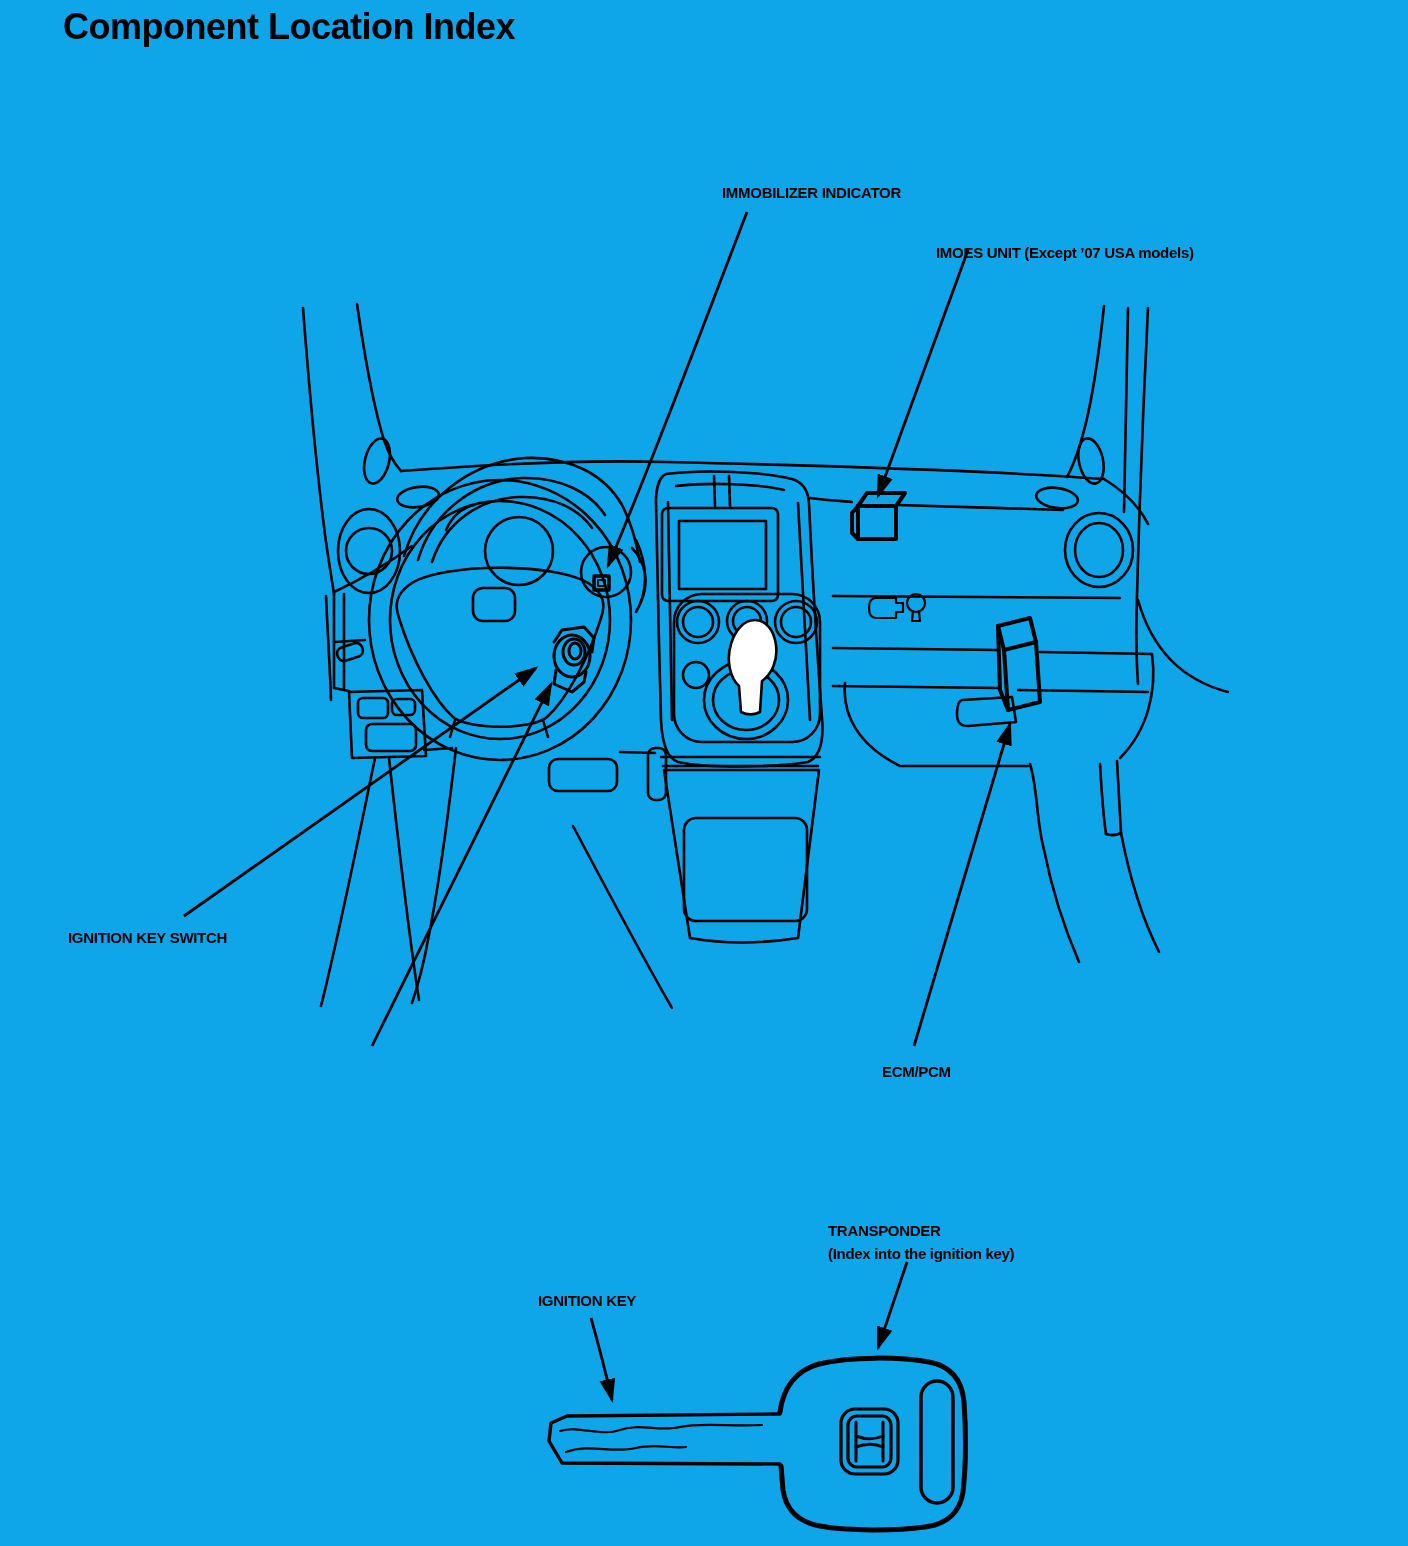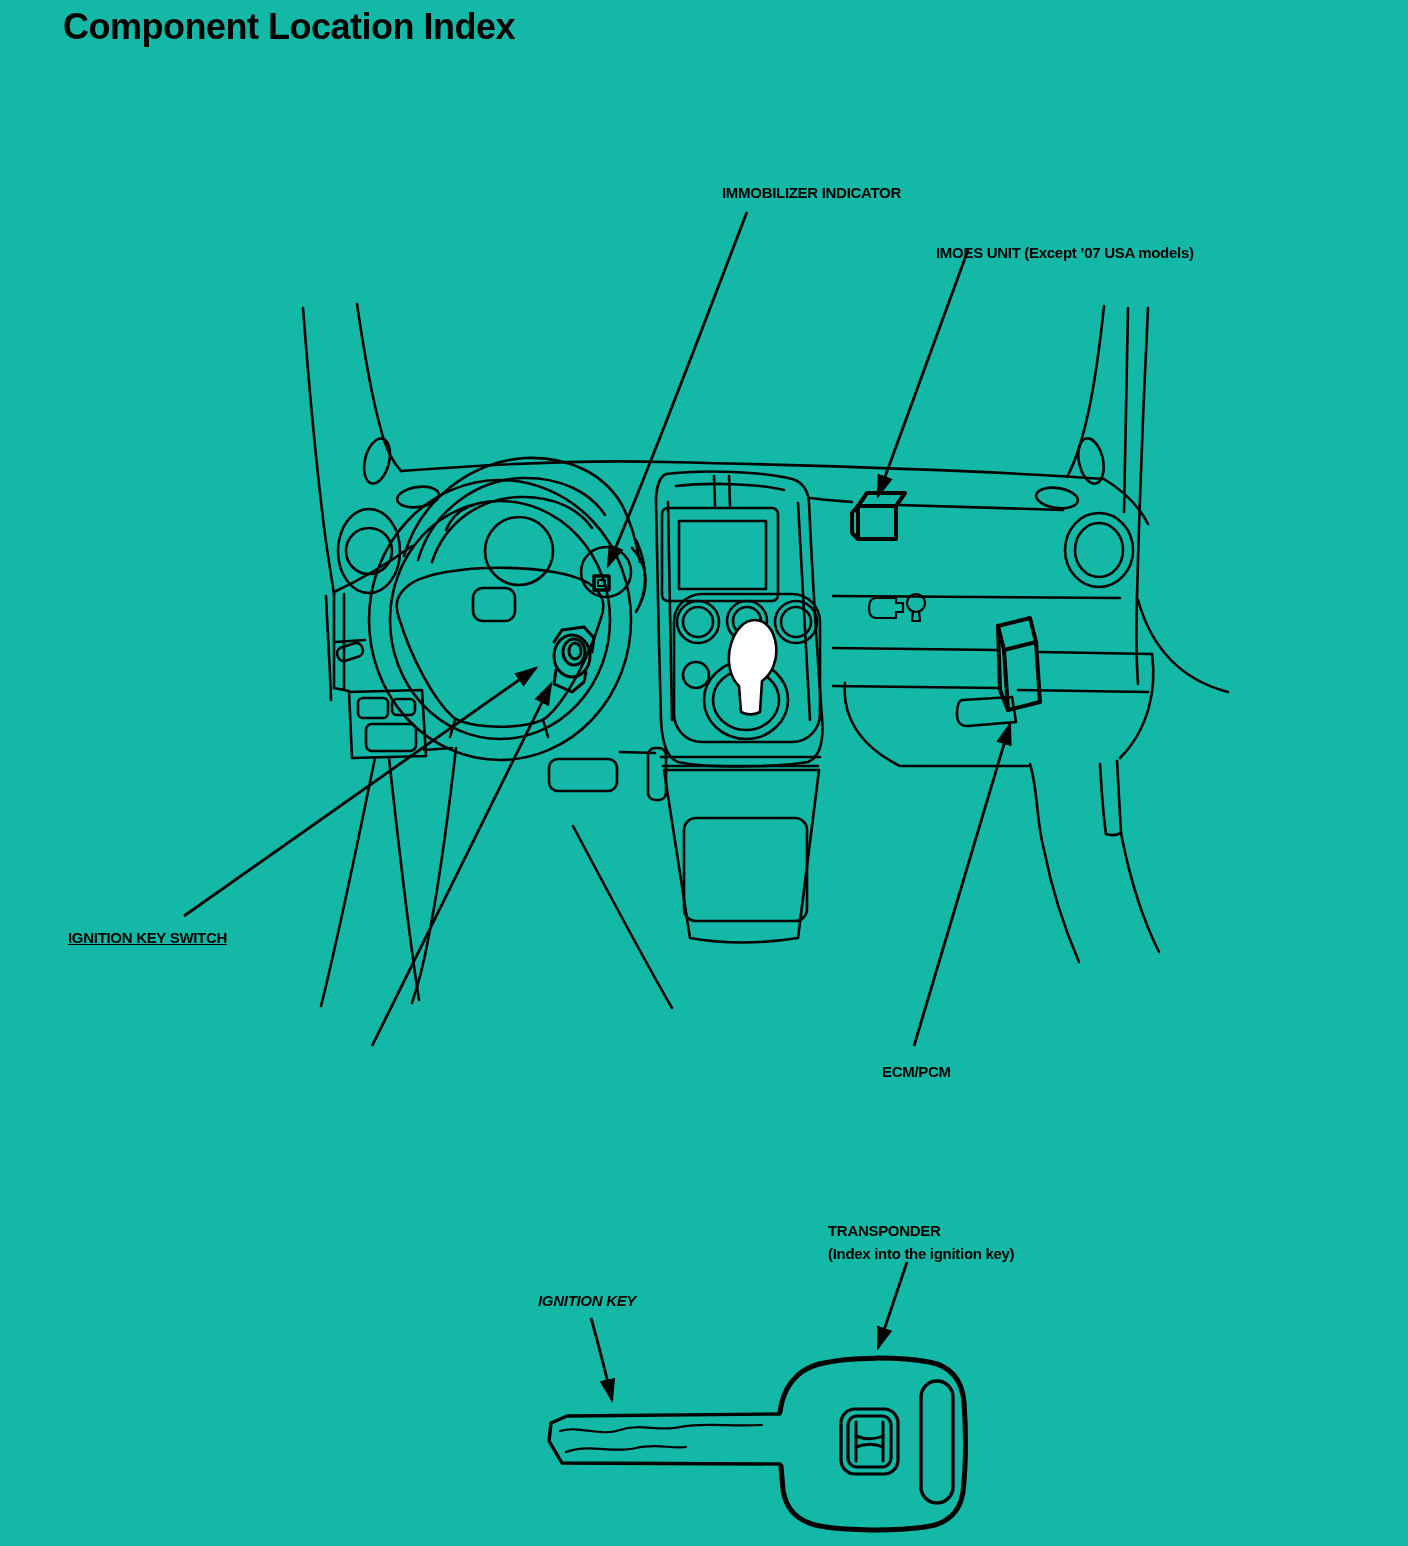--- a/index.html
+++ b/index.html
@@ -1,41 +1,41 @@
 <!DOCTYPE html>
 <html><head>
 <meta charset="utf-8">
 <style>
   html,body{margin:0;padding:0;background:#ffffff;}
   #page{
     position:relative;
     width:1408px;height:1546px;
-    background:#14b8a6;
+    background:#0ea5e9;
     font-family:"Liberation Sans", sans-serif;
     color:#000;
     overflow:hidden;
   }
   #art{position:absolute;left:0;top:0;width:1408px;height:1546px;}
   .page-title{
     position:absolute;left:63px;top:6px;
     font-size:36px;font-weight:700;letter-spacing:-0.5px;
     white-space:nowrap;
   }
   .lbl{
     position:absolute;
     font-size:15px;font-weight:700;letter-spacing:-0.3px;
     white-space:nowrap;line-height:23px;
   }
   .lbl-immobilizer-indicator{left:722px;top:181px;}
   .lbl-imoes-unit{left:936px;top:241px;}
-  .lbl-ignition-key-switch{left:68px;top:926px;text-decoration:underline;}
+  .lbl-ignition-key-switch{left:68px;top:926px;}
   .lbl-immobilizer-control{left:252px;top:1056px;}
   .lbl-ecm-pcm{left:882px;top:1060px;}
   .lbl-transponder{left:828px;top:1219px;}
-  .lbl-ignition-key{left:538px;top:1289px;font-style:italic;}
+  .lbl-ignition-key{left:538px;top:1289px;}
 </style>
 </head>
 <body>
 
 <div id="page">
 
   <svg id="art" viewBox="0 0 1408 1546" xmlns="http://www.w3.org/2000/svg">
     <defs>
       <marker id="arrow" markerUnits="userSpaceOnUse" markerWidth="26" markerHeight="18" refX="21" refY="9" orient="auto">
         <polygon points="0,1 24,9 0,17" fill="#000"></polygon>

